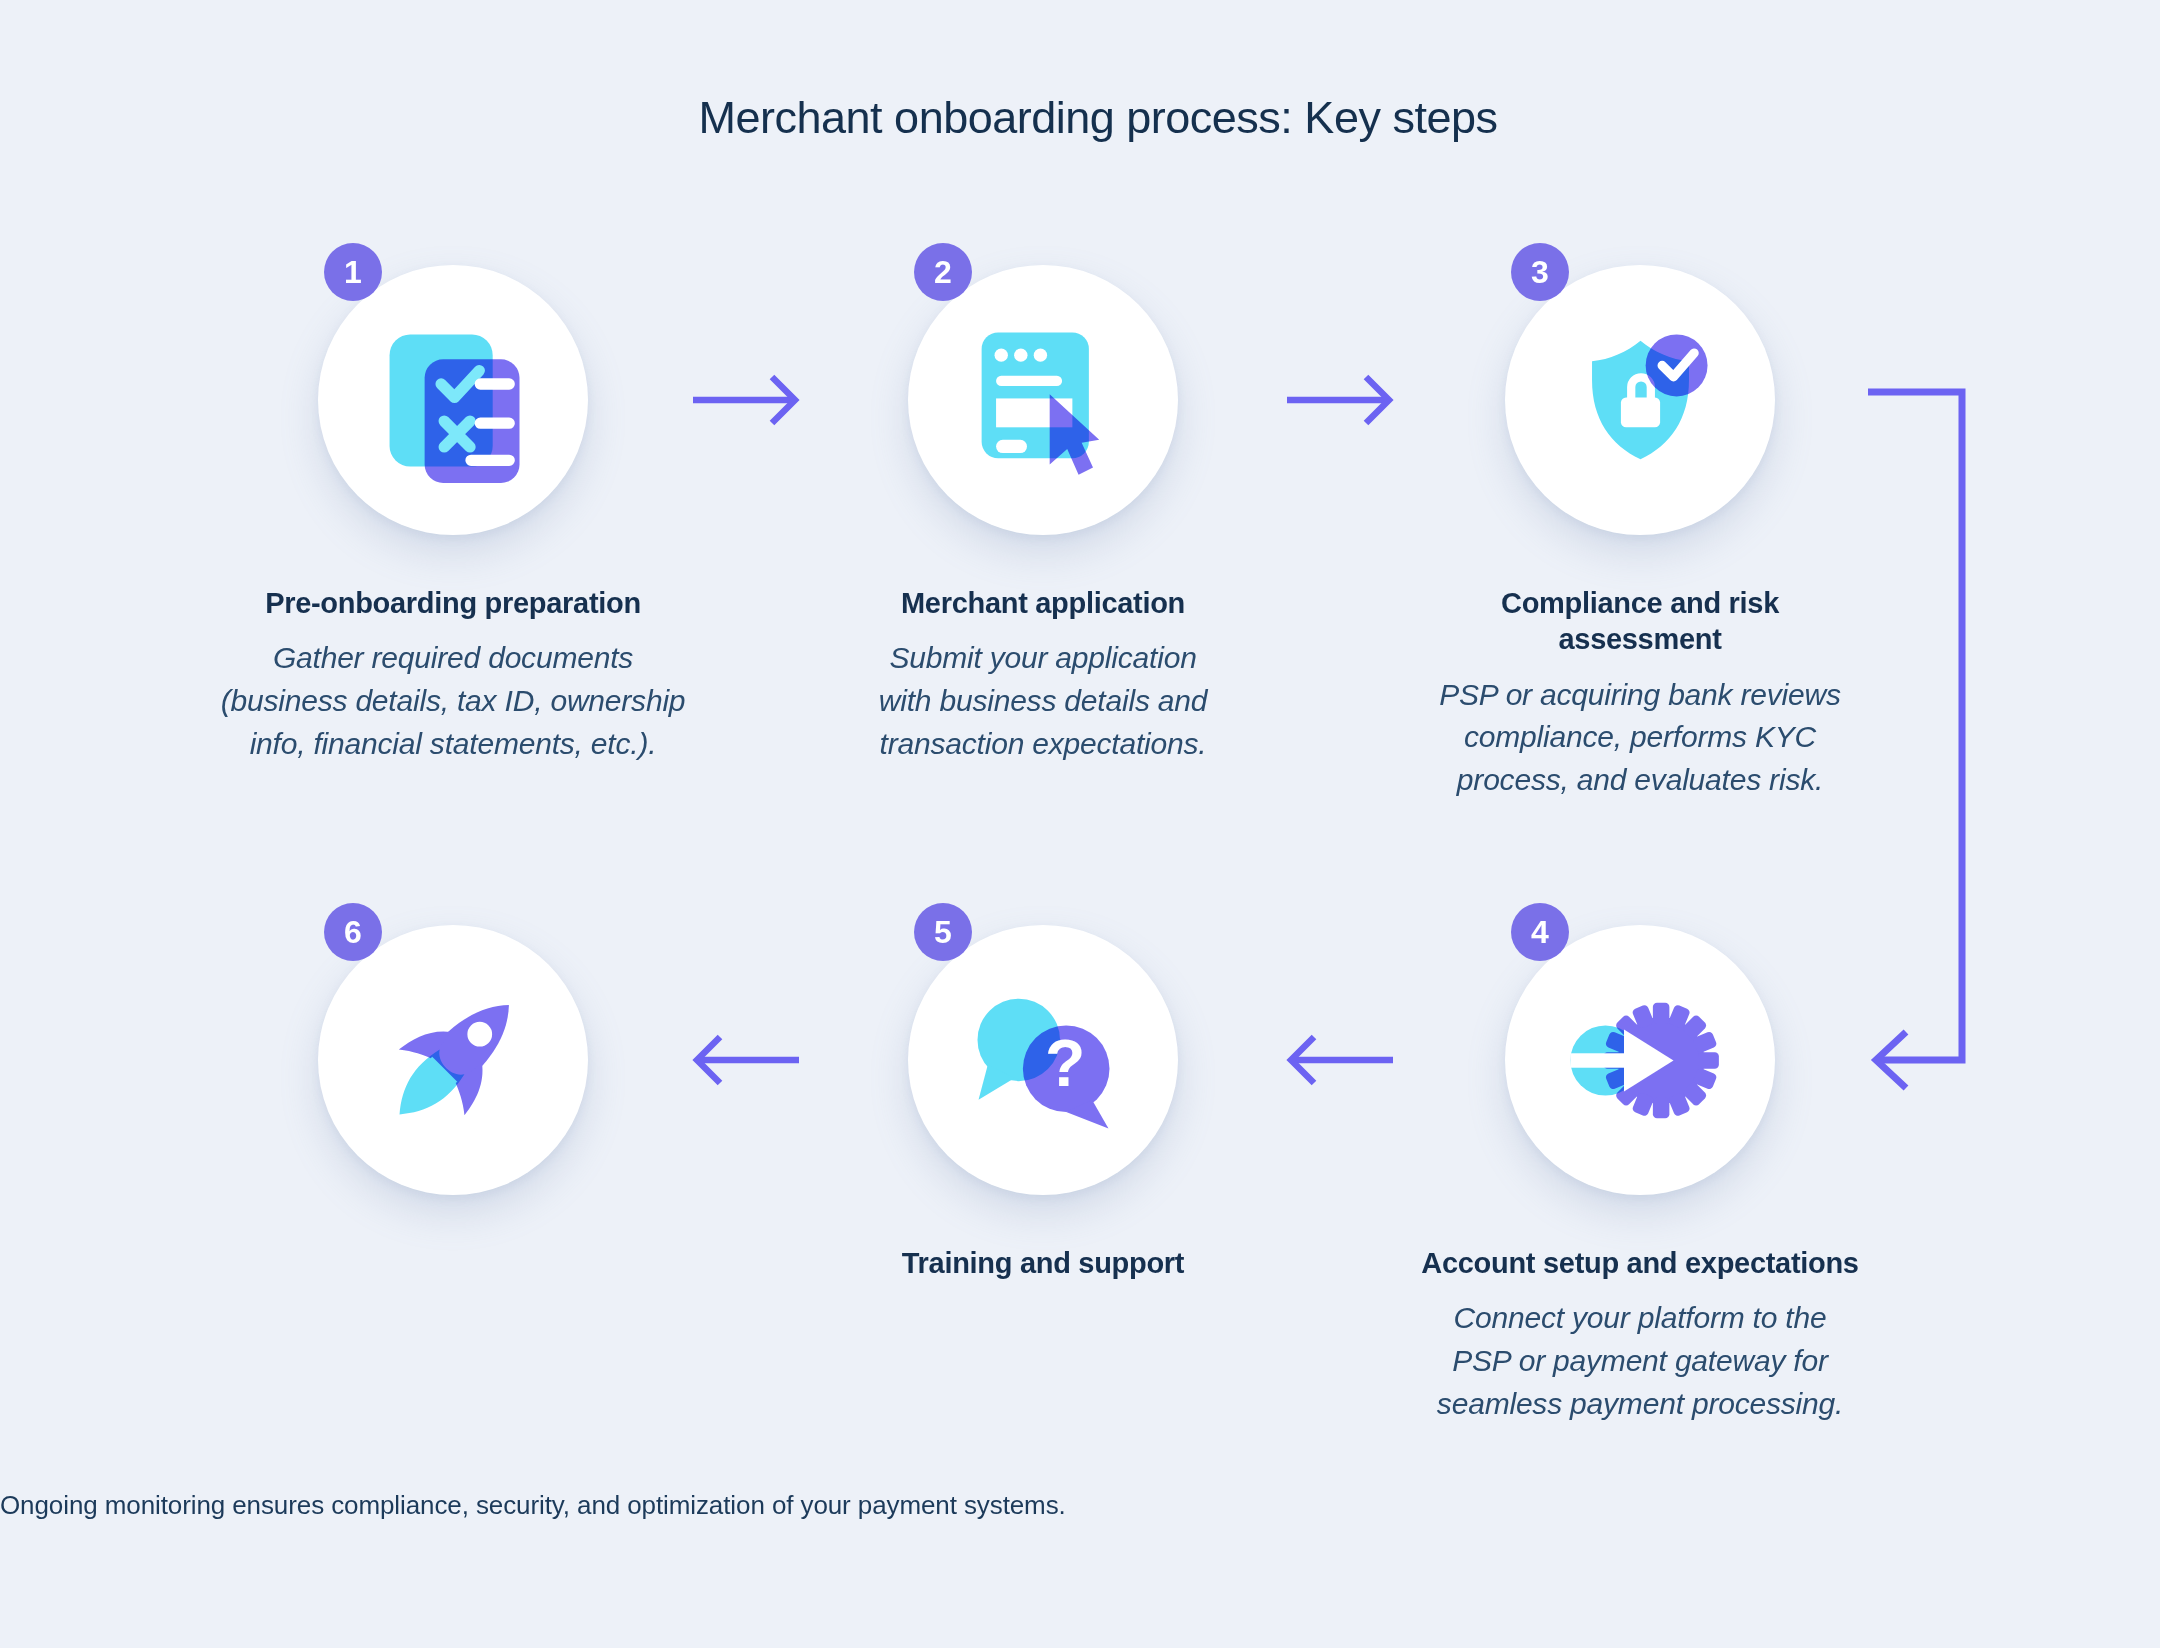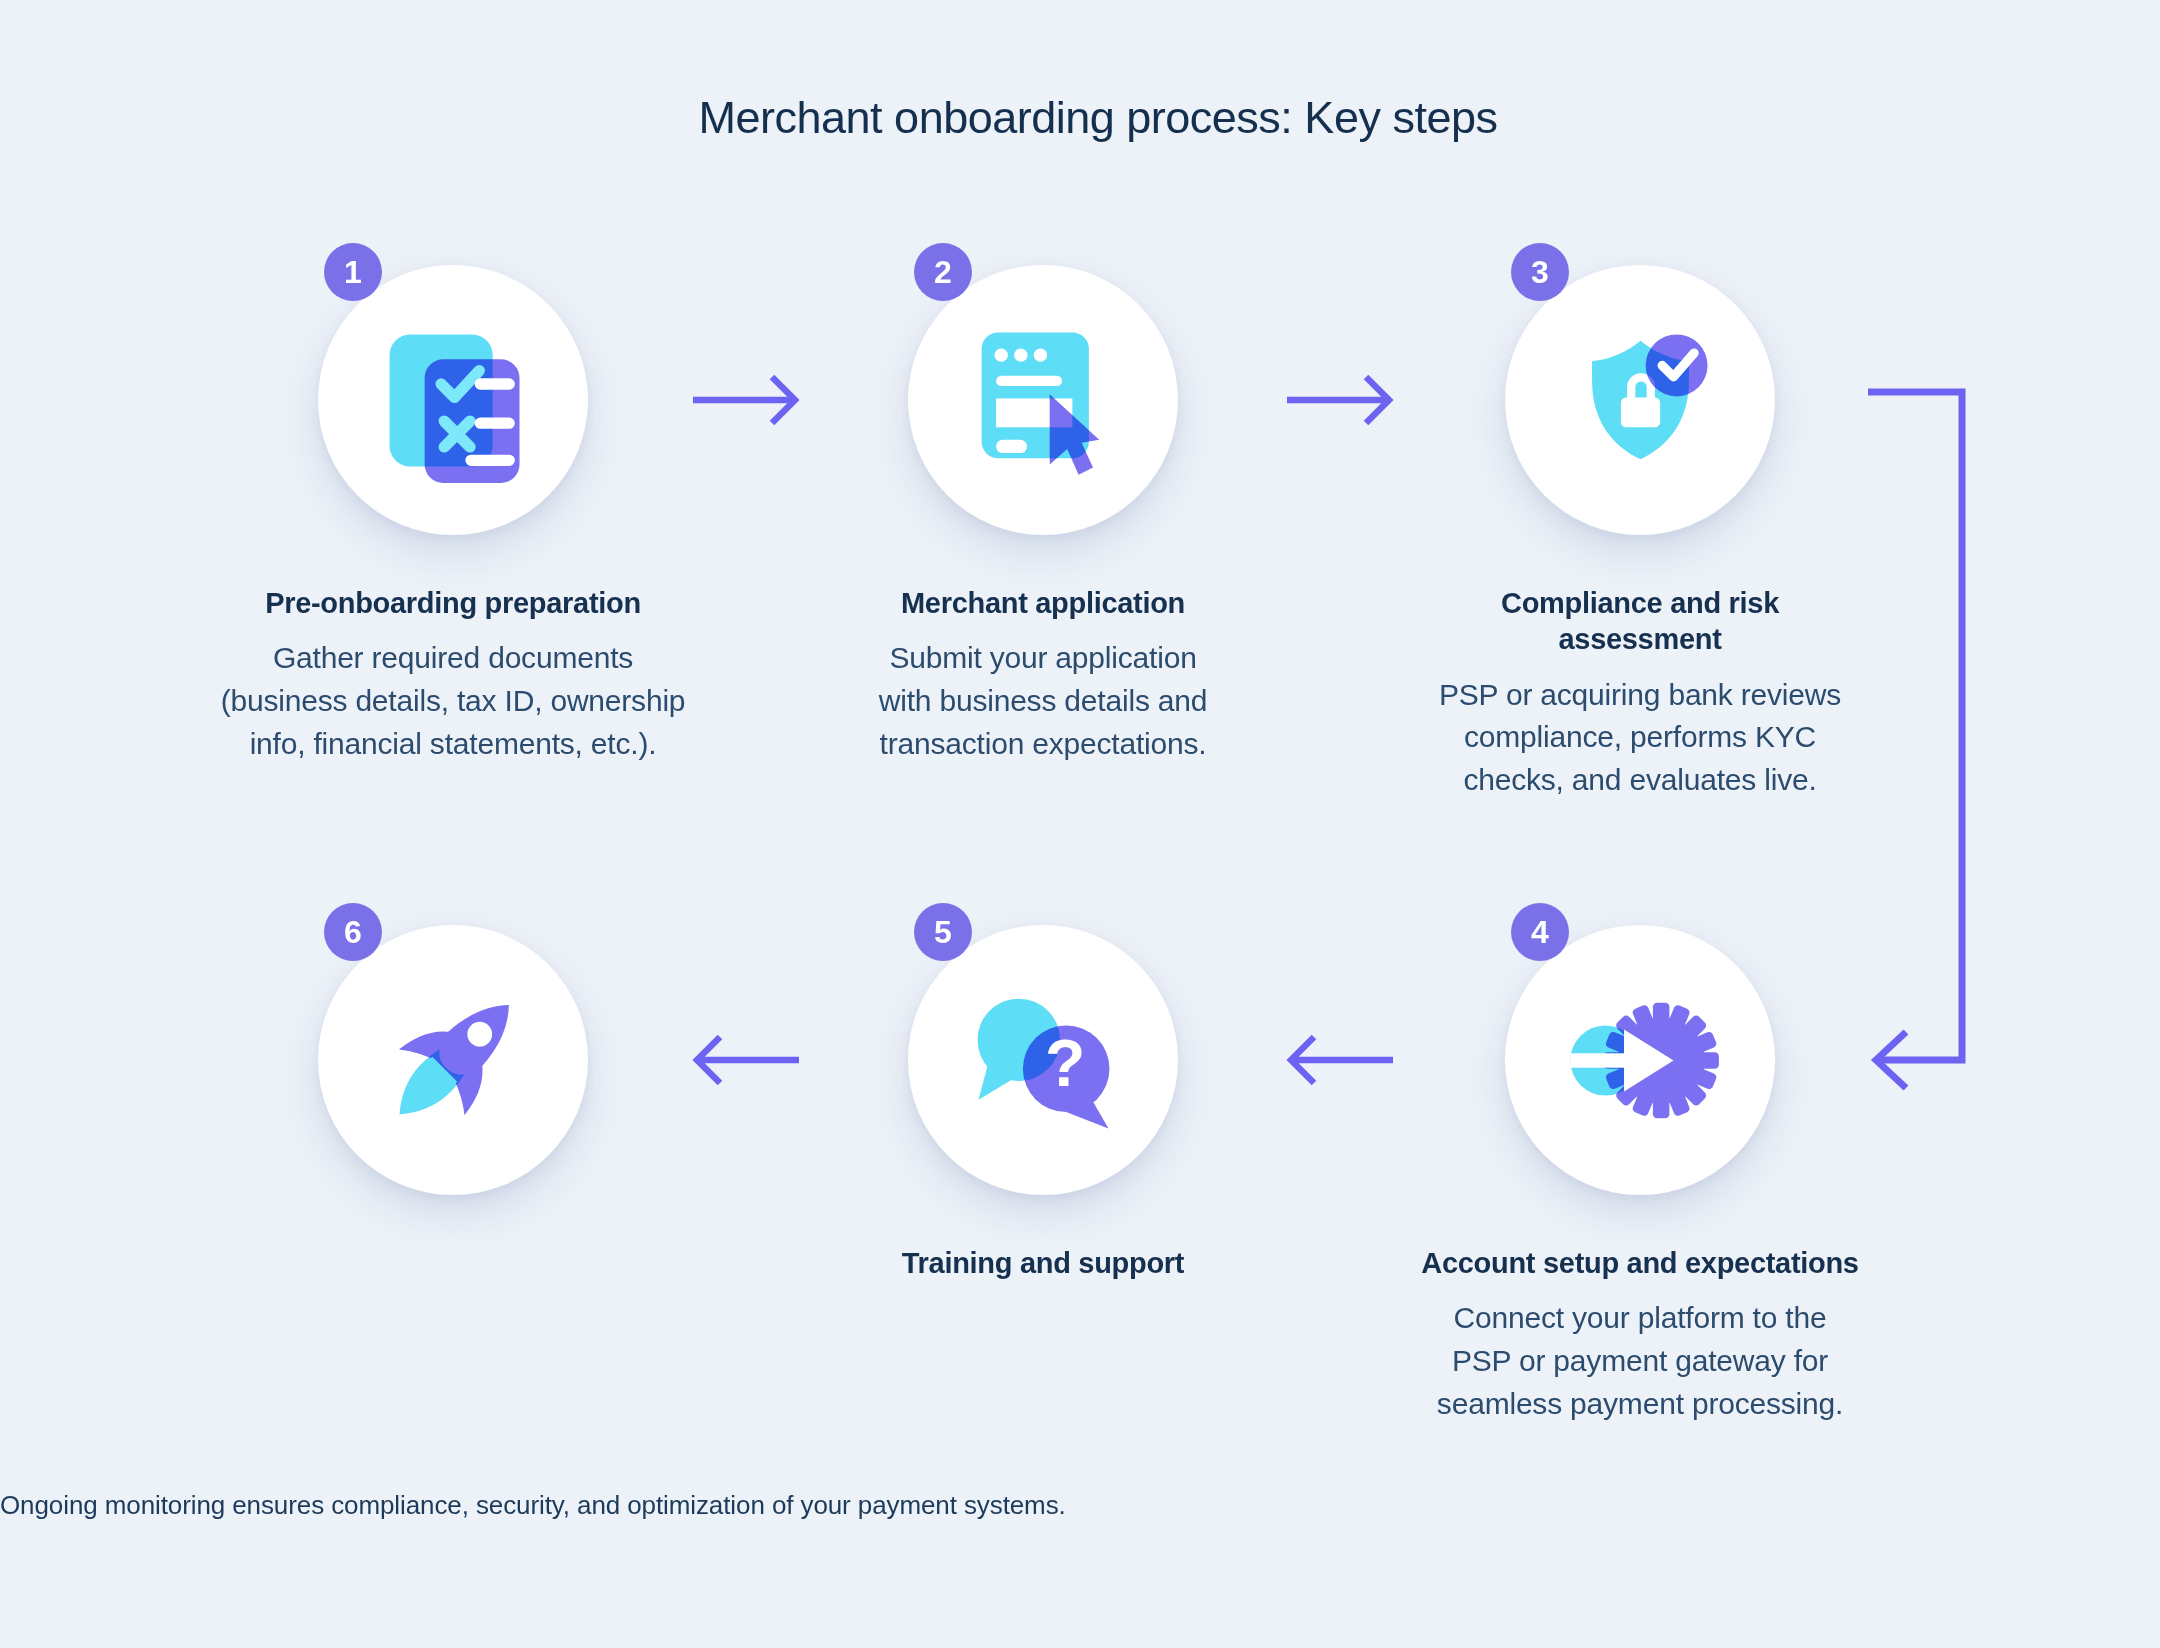--- a/index.html
+++ b/index.html
@@ -23,21 +23,21 @@
     position:absolute;left:6px;top:-22px;width:58px;height:58px;border-radius:50%;
     background:#7A70E8;color:#FFFFFF;font-size:32px;font-weight:700;
     display:flex;align-items:center;justify-content:center;z-index:2;
   }
   .step-title{
     margin-top:50px;font-size:29px;font-weight:700;color:#16304F;
     line-height:1.25;white-space:pre-line;letter-spacing:-0.3px;
   }
   .step-desc{
     margin-top:16px;font-size:30px;font-weight:400;color:#2B4C6E;
-    line-height:1.43;white-space:pre-line;letter-spacing:-0.2px;
+    line-height:1.43;white-space:pre-line;letter-spacing:-0.2px;font-style:italic;
   }
   .flow-arrow,.flow-connector{position:absolute;}
   .footer-note{
     position:absolute;top:1490px;left:0;width:100%;text-align:left;
     font-size:26px;color:#1C3A5A;letter-spacing:-0.1px;
   }
   .icon-svg{isolation:isolate;}
   .blend{mix-blend-mode:multiply;}
   
   #step1{left:143px;top:265px;}
@@ -97,21 +97,21 @@
       <path d="M71,78 v-11 a9.5,9.5 0 0 1 19,0 v11" stroke="#FFFFFF" stroke-width="8" fill="none"></path>
       <rect x="61" y="77" width="38" height="29" rx="5" fill="#FFFFFF"></rect>
       <circle class="blend" cx="115" cy="46" r="30" fill="#7C70F2"></circle>
       <path d="M101,46 l11,11 l20,-23" stroke="#FFFFFF" stroke-width="9" fill="none" stroke-linecap="round" stroke-linejoin="round"></path>
     </svg>
   </div>
   <div class="step-title">Compliance and risk
 assessment</div>
   <div class="step-desc">PSP or acquiring bank reviews
 compliance, performs KYC
-checks, and evaluates live.</div>
+process, and evaluates risk.</div>
 </div>
 
 <div class="step" id="step4">
   <div class="circle">
     <div class="badge">4</div>
     <svg class="icon-svg" width="165" height="165" viewBox="0 0 160 160">
       <circle cx="46" cy="80" r="34" fill="#5EDEF6"></circle>
       <g class="blend" fill="#7C70F2">
         <circle cx="100" cy="80" r="42"></circle>
         <g>

